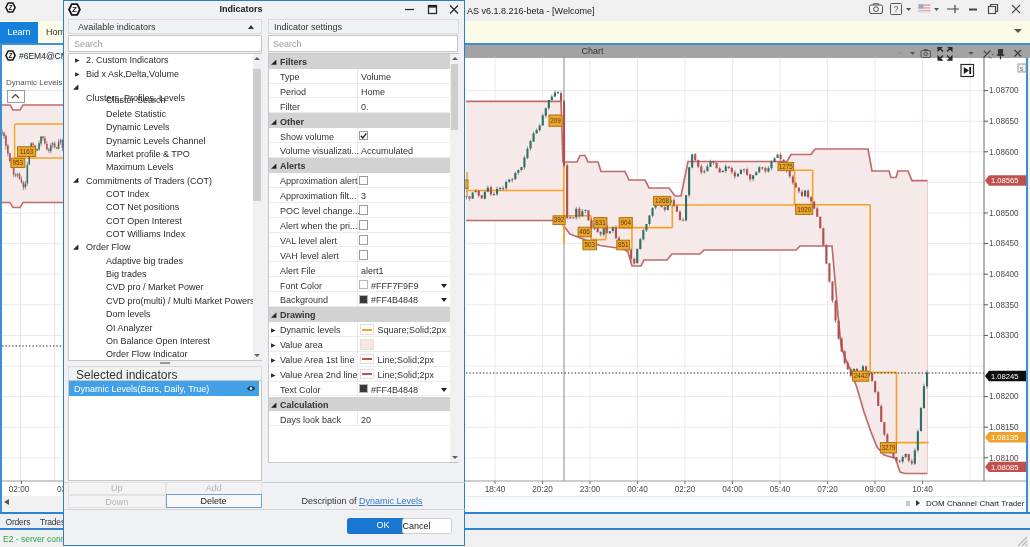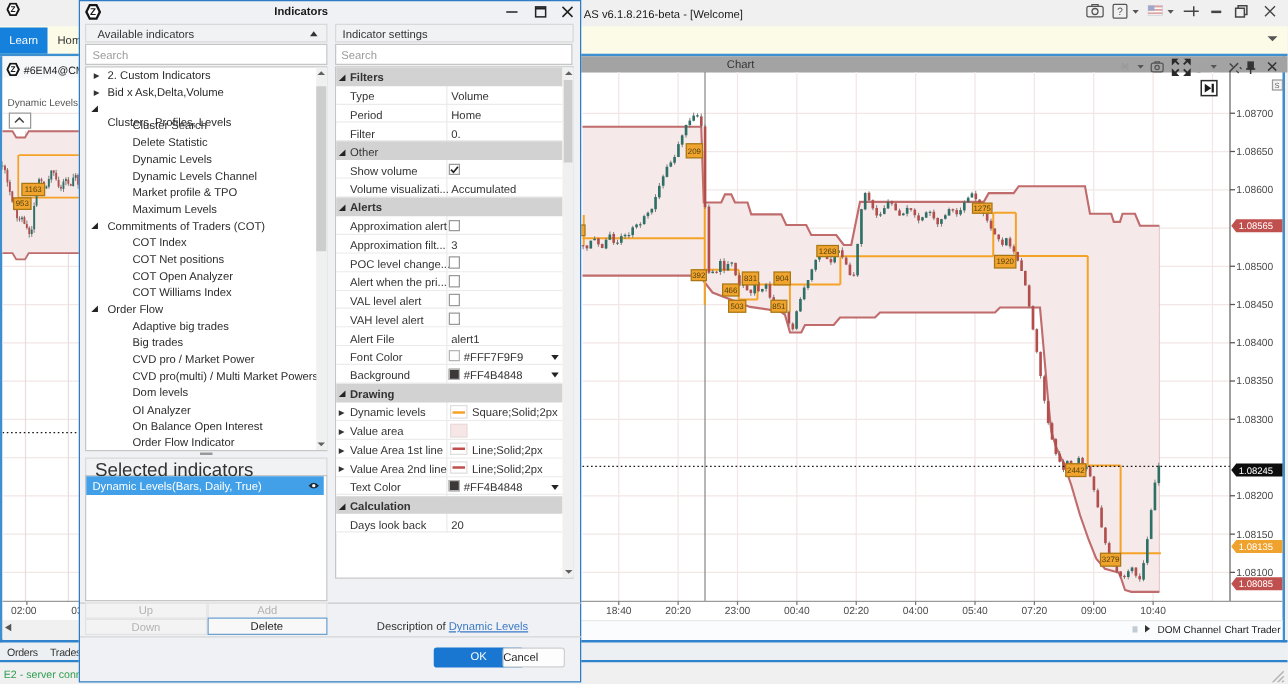--- a/index.html
+++ b/index.html
@@ -696,42 +696,42 @@
     <div class="ti" style="left:106px;top:95.4px">Cluster Search</div>
     <div class="ti" style="left:106px;top:108.7px">Delete Statistic</div>
     <div class="ti" style="left:106px;top:122.1px">Dynamic Levels</div>
     <div class="ti" style="left:106px;top:135.5px">Dynamic Levels Channel</div>
     <div class="ti" style="left:106px;top:148.8px">Market profile &amp; TPO</div>
     <div class="ti" style="left:106px;top:162.2px">Maximum Levels</div>
     <div class="trie" style="left:73px;top:176.0px">◢</div>
     <div class="ti" style="left:86px;top:175.5px">Commitments of Traders (COT)</div>
     <div class="ti" style="left:106px;top:188.9px">COT Index</div>
     <div class="ti" style="left:106px;top:202.3px">COT Net positions</div>
-    <div class="ti" style="left:106px;top:215.6px">COT Open Analyzer</div>
+    <div class="ti" style="left:106px;top:215.6px">COT Open Interest</div>
     <div class="ti" style="left:106px;top:229.0px">COT Williams Index</div>
     <div class="trie" style="left:73px;top:242.8px">◢</div>
     <div class="ti" style="left:86px;top:242.3px">Order Flow</div>
     <div class="ti" style="left:106px;top:255.7px">Adaptive big trades</div>
     <div class="ti" style="left:106px;top:269.1px">Big trades</div>
     <div class="ti" style="left:106px;top:282.4px">CVD pro / Market Power</div>
     <div class="ti" style="left:106px;top:295.8px">CVD pro(multi) / Multi Market Powers</div>
     <div class="ti" style="left:106px;top:309.1px">Dom levels</div>
     <div class="ti" style="left:106px;top:322.5px">OI Analyzer</div>
     <div class="ti" style="left:106px;top:335.9px">On Balance Open Interest</div>
     <div class="ti" style="left:106px;top:349.2px">Order Flow Indicator</div>
 </div>
 
 <div class="abs" style="left:252.5px;top:53.5px;width:9px;height:306px;background:#f0f0f0;z-index:12"></div>
 <div class="abs" style="left:254px;top:56.5px;width:0;height:0;border-left:3px solid transparent;border-right:3px solid transparent;border-bottom:3.5px solid #606060;z-index:13"></div>
 <div class="abs" style="left:254px;top:353.5px;width:0;height:0;border-left:3px solid transparent;border-right:3px solid transparent;border-top:3.5px solid #606060;z-index:13"></div>
 <div class="abs" style="left:253px;top:69px;width:8px;height:132px;background:#cdcdcd;z-index:13"></div>
 <div class="abs" style="left:160px;top:362px;width:10px;height:2px;background:#999;z-index:12"></div>
 
 <div class="abs" style="left:68px;top:365.5px;width:194px;height:15px;background:#f1f2f3;border:1px solid #d9d9d9;z-index:11"></div>
-<div class="abs" style="left:76px;top:368px;font-size:15px;color:#333;z-index:12">Selected indicators</div>
+<div class="abs" style="left:76px;top:368px;font-size:12px;color:#333;z-index:12">Selected indicators</div>
 <div class="abs" style="left:68px;top:380px;width:194px;height:101px;background:#fff;border:1px solid #c6c6c6;z-index:11"></div>
 <div class="abs" style="left:69px;top:380.7px;width:190px;height:15px;background:#42a0e8;z-index:12"></div>
 <div class="abs" style="left:74px;top:383.5px;font-size:9px;color:#fff;white-space:nowrap;z-index:13">Dynamic Levels(Bars, Daily, True)</div>
 <svg style="position:absolute;left:246px;top:384.5px;z-index:12" width="10" height="7" viewBox="0 0 12 8">
 <path d="M1,4 Q6,-1.5 11,4 Q6,9.5 1,4 Z" fill="#1c2b36"></path>
     <circle cx="6" cy="4" r="1.6" fill="#fff"></circle>
   </svg>
 
 <div class="abs" style="left:63.5px;top:481.5px;width:401px;height:0.5px;background:#c9c9c9;z-index:11"></div>
 <div class="abs" style="left:68px;top:482px;width:97.5px;height:12.5px;background:#f3f3f3;border:1px solid #e2e2e2;z-index:11;text-align:center;font-size:9px;color:#b3b3b3;line-height:11.5px">Up</div>
@@ -759,21 +759,21 @@
     <div class="gname" style="top:71.9px;z-index:4">Type</div>
     <div class="gval" style="top:71.9px;z-index:4">Volume</div>
     <div class="grow" style="top:83.6px;height:14.9px"></div>
     <div class="gname" style="top:86.8px;z-index:4">Period</div>
     <div class="gval" style="top:86.8px;z-index:4">Home</div>
     <div class="grow" style="top:98.5px;height:14.9px"></div>
     <div class="gname" style="top:101.7px;z-index:4">Filter</div>
     <div class="gval" style="top:101.7px;z-index:4">0.</div>
     <div class="ghdr" style="top:113.4px;height:14.9px"></div>
     <div class="trie" style="left:271px;top:117.6px;z-index:6">◢</div>
-    <div class="gname" style="top:116.6px;font-weight:normal;z-index:6">Other</div>
+    <div class="gname" style="top:116.6px;font-weight:bold;z-index:6">Other</div>
     <div class="grow" style="top:128.3px;height:14.9px"></div>
     <div class="gname" style="top:131.5px;z-index:4">Show volume</div>
     <div class="cb" style="top:130.9px;z-index:4"></div>
     <svg style="position:absolute;left:359px;top:131.2px;z-index:5" width="9" height="9" viewBox="0 0 10 10">
       <path d="M2,5.2 L4.2,7.6 L8.2,2.6" fill="none" stroke="#222" stroke-width="1.5"></path>
     </svg>
     <div class="grow" style="top:143.2px;height:14.9px"></div>
     <div class="gname" style="top:146.4px;z-index:4">Volume visualizati...</div>
     <div class="gval" style="top:146.4px;z-index:4">Accumulated</div>
     <div class="ghdr" style="top:158.1px;height:14.9px"></div>

